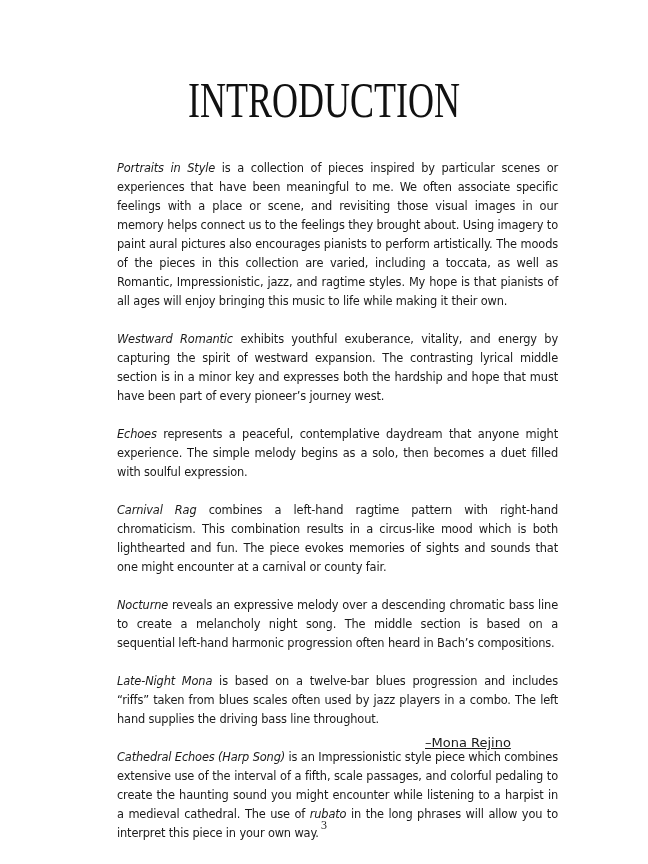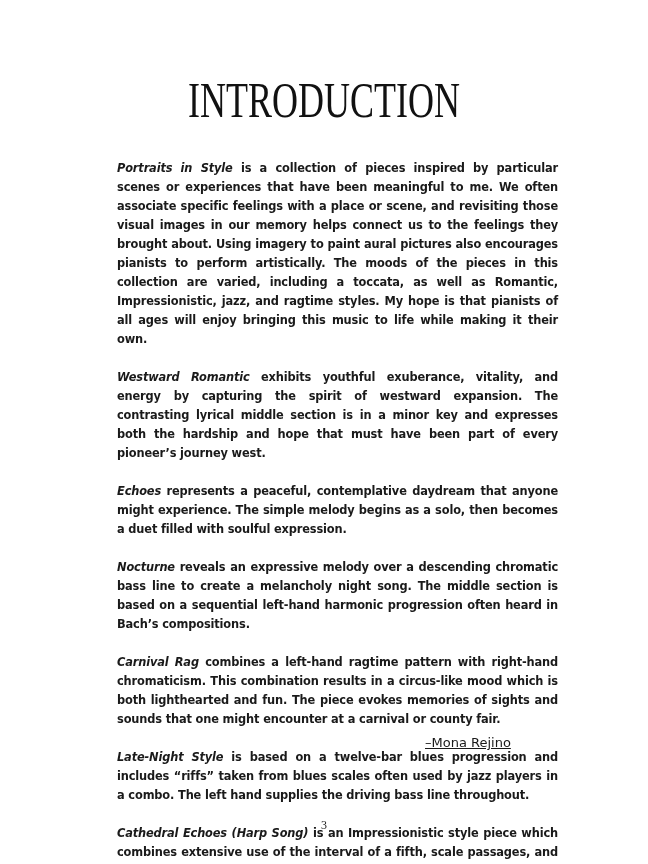--- a/index.html
+++ b/index.html
@@ -9,41 +9,41 @@
       font-family: "Liberation Serif", "DejaVu Serif", serif;
       font-size: 50px; letter-spacing: 0px; transform: scaleX(0.72); transform-origin: center;
       color: #111; line-height: 60px; font-weight: normal;
     }
     .body {
       position: absolute; left: 117px; top: 159px; width: 441px;
       font-family: "DejaVu Sans", "Liberation Sans", sans-serif;
       font-size: 11.4px; line-height: 19px; text-align: justify;
       letter-spacing: -0.15px;
     }
-    .para { margin: 0 0 19px 0; font-weight: bold; }
+    .para { margin: 0 0 19px 0; }
     .para i { font-style: italic; }
     .signature {
       position: absolute; left: 425px; top: 735px;
       font-family: "DejaVu Sans", "Liberation Sans", sans-serif; font-size: 13px; text-decoration: underline;
     }
     .page-number {
       position: absolute; left: 0; right: 0; top: 818px; text-align: center;
       font-family: "Liberation Serif", "DejaVu Serif", serif; font-size: 12px;
     }
   </style>
 </head>
 <body>
 
 <div class="title">INTRODUCTION</div>
 
 <div class="body">
   <p class="para"><i>Portraits in Style</i><span> is a collection of pieces inspired by particular scenes or experiences that have been meaningful to me. We often associate specific feelings with a place or scene, and revisiting those visual images in our memory helps connect us to the feelings they brought about. Using imagery to paint aural pictures also encourages pianists to perform artistically. The moods of the pieces in this collection are varied, including a toccata, as well as Romantic, Impressionistic, jazz, and ragtime styles. My hope is that pianists of all ages will enjoy bringing this music to life while making it their own.</span></p>
   <p class="para"><i>Westward Romantic</i><span> exhibits youthful exuberance, vitality, and energy by capturing the spirit of westward expansion. The contrasting lyrical middle section is in a minor key and expresses both the hardship and hope that must have been part of every pioneer’s journey west.</span></p>
   <p class="para"><i>Echoes</i><span> represents a peaceful, contemplative daydream that anyone might experience. The simple melody begins as a solo, then becomes a duet filled with soulful expression.</span></p>
+  <p class="para"><i>Carnival Rag</i><span> combines a left-hand ragtime pattern with right-hand chromaticism. This combination results in a circus-like mood which is both lighthearted and fun. The piece evokes memories of sights and sounds that one might encounter at a carnival or county fair.</span></p>
   <p class="para"><i>Nocturne</i><span> reveals an expressive melody over a descending chromatic bass line to create a melancholy night song. The middle section is based on a sequential left-hand harmonic progression often heard in Bach’s compositions.</span></p>
-  <p class="para"><i>Carnival Rag</i><span> combines a left-hand ragtime pattern with right-hand chromaticism. This combination results in a circus-like mood which is both lighthearted and fun. The piece evokes memories of sights and sounds that one might encounter at a carnival or county fair.</span></p>
-  <p class="para"><i>Late-Night Style</i><span> is based on a twelve-bar blues progression and includes “riffs” taken from blues scales often used by jazz players in a combo. The left hand supplies the driving bass line throughout.</span></p>
+  <p class="para"><i>Late-Night Mona</i><span> is based on a twelve-bar blues progression and includes “riffs” taken from blues scales often used by jazz players in a combo. The left hand supplies the driving bass line throughout.</span></p>
   <p class="para"><i>Cathedral Echoes (Harp Song)</i><span> is an Impressionistic style piece which combines extensive use of the interval of a fifth, scale passages, and colorful pedaling to create the haunting sound you might encounter while listening to a harpist in a medieval cathedral. The use of </span><i>rubato</i><span> in the long phrases will allow you to interpret this piece in your own way.</span></p>
   <p class="para"></p>
 </div>
 
 <div class="signature">–Mona Rejino</div>
 <div class="page-number">3</div>
 
 </body></html>

